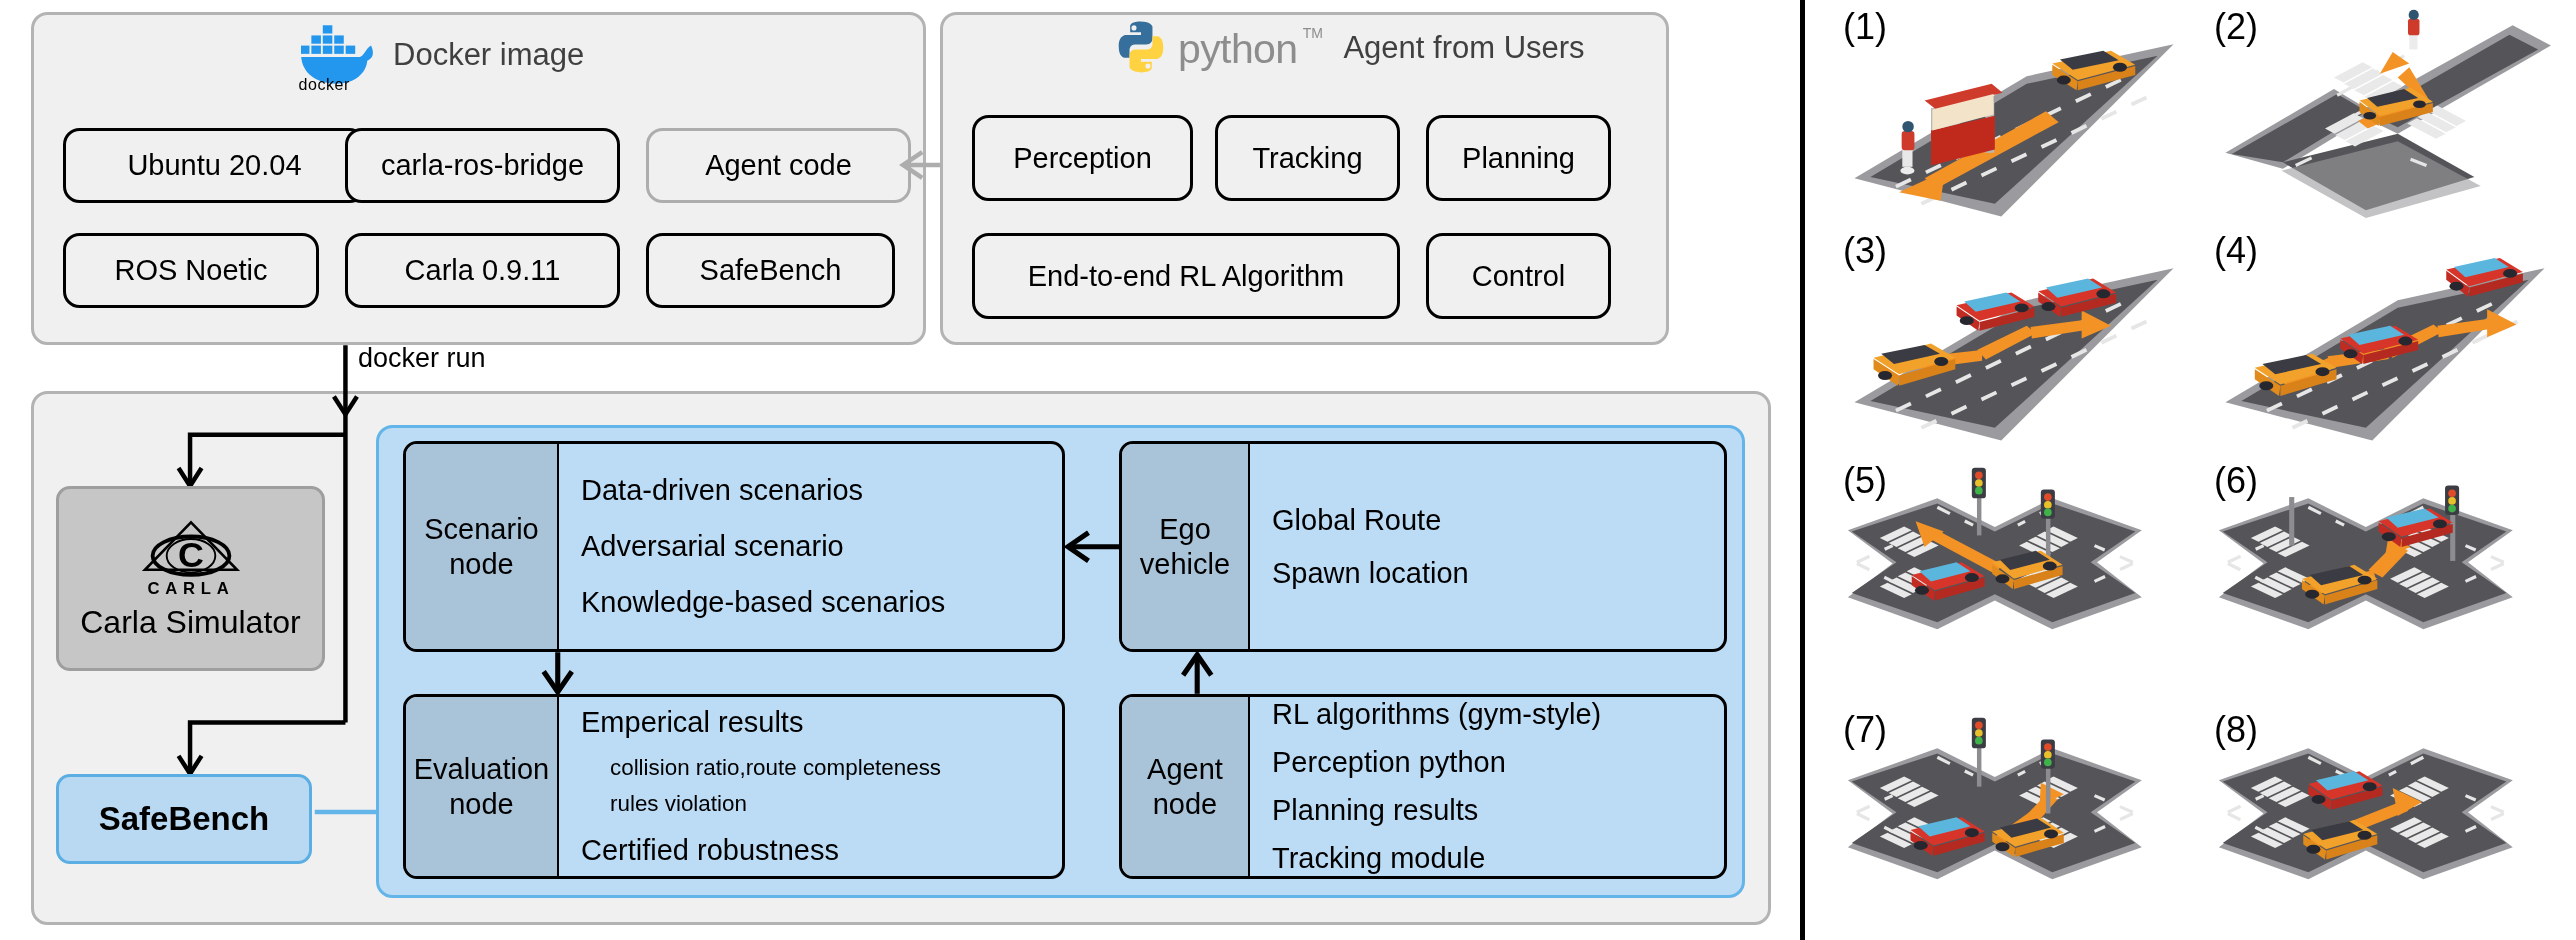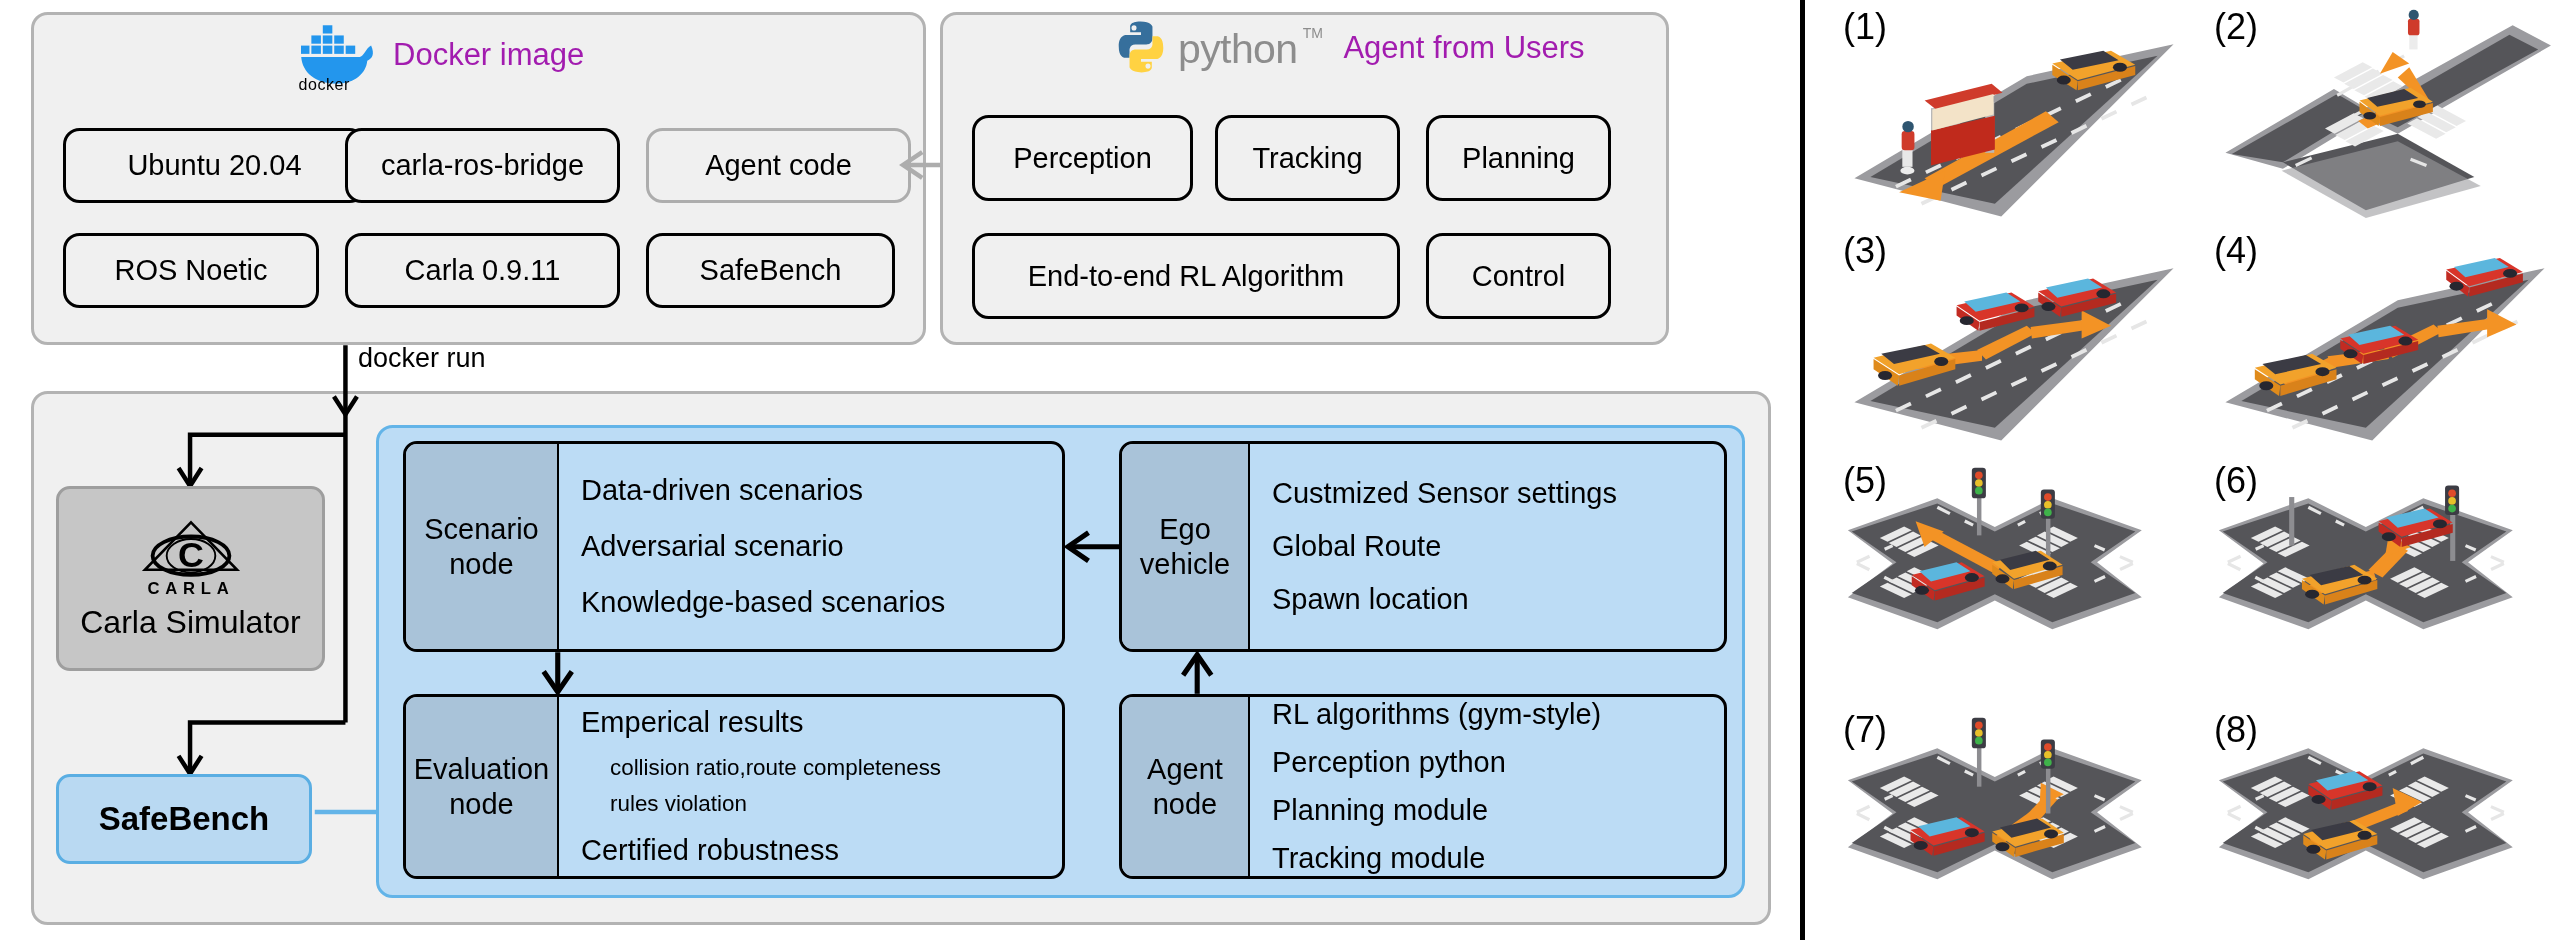--- a/index.html
+++ b/index.html
@@ -3,21 +3,21 @@
 <meta charset="utf-8">
 <style>
   html,body{margin:0;padding:0;background:#ffffff;}
   body{width:2576px;height:940px;font-family:"Liberation Sans",sans-serif;overflow:hidden;}
   #root{position:relative;width:2576px;height:940px;}
 
   
   .panel{position:absolute;box-sizing:border-box;background:#f0f0f0;border:3.2px solid #b3b3b3;border-radius:16.6px;}
 
   .panel-title{position:absolute;display:flex;align-items:center;gap:9px;white-space:nowrap;}
-  .panel-title .ttext{font-size:31px;color:#a21caf;line-height:1;}
+  .panel-title .ttext{font-size:31px;color:#404040;line-height:1;}
 
   
   .chip{position:absolute;box-sizing:border-box;background:#f0f0f0;border:3.2px solid #000;border-radius:16.6px;
         display:flex;align-items:center;justify-content:center;font-size:29px;color:#000;text-align:center;}
   .chip.grey{border-color:#adadad;}
 
   
   .bluepanel{position:absolute;box-sizing:border-box;background:#bcdcf5;border:3.2px solid #63b4e8;border-radius:16.6px;}
 
   
@@ -156,21 +156,20 @@
       <div class="ln">Adversarial scenario</div>
       <div class="ln">Knowledge-based scenarios</div>
     </div>
   </div>
 
   <div class="node" style="left:1119px;top:441px;width:608px;height:211px;">
     <div class="label" style="width:128px;">
       <span>Ego<br>vehicle</span>
     </div>
     <div class="body" style="gap:24px;">
-      <div class="ln">Custmized Sensor settings</div>
       <div class="ln">Global Route</div>
       <div class="ln">Spawn location</div>
     </div>
   </div>
 
   <div class="node" style="left:403px;top:694px;width:662px;height:185px;">
     <div class="label" style="width:153px;">
       <span>Evaluation<br>node</span>
     </div>
     <div class="body" style="gap:12.8px;">
@@ -181,21 +180,21 @@
     </div>
   </div>
 
   <div class="node" style="left:1119px;top:694px;width:608px;height:185px;">
     <div class="label" style="width:128px;">
       <span>Agent<br>node</span>
     </div>
     <div class="body" style="gap:19px;">
       <div class="ln">RL algorithms (gym-style)</div>
       <div class="ln">Perception python</div>
-      <div class="ln">Planning module</div>
+      <div class="ln">Planning results</div>
       <div class="ln">Tracking module</div>
     </div>
   </div>
 
   <svg class="ov" width="2576" height="940" viewBox="0 0 4028 1470">
     <g stroke="#000" stroke-width="8" fill="none">
 
       <path d="M1750 855 L1672 855"></path>
       <path d="M1702 833 L1670 855 L1702 877"></path>
 

